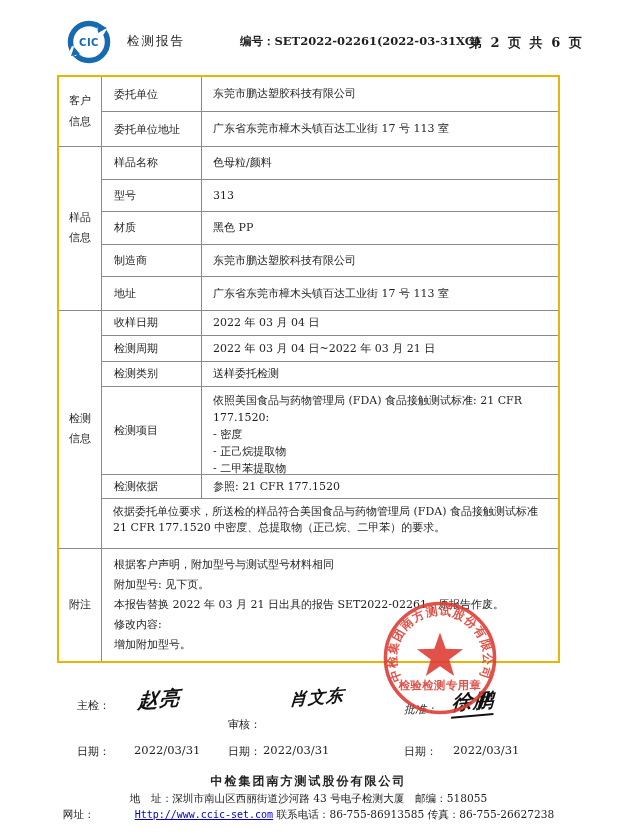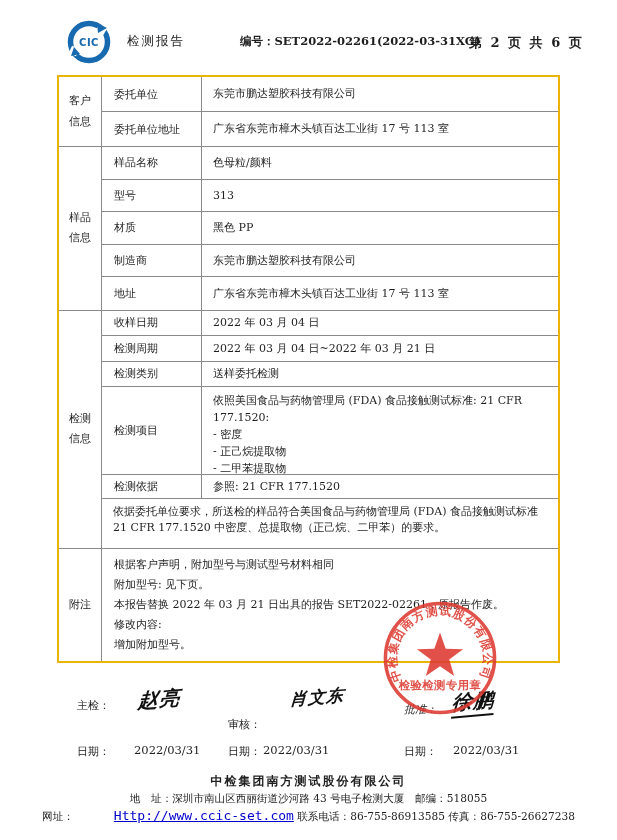--- a/index.html
+++ b/index.html
@@ -43,21 +43,21 @@
   .sig { position:absolute; font-size:20px; font-weight:bold; font-style:italic;
          transform:skewX(-8deg) rotate(-5deg); color:#111; letter-spacing:1px; white-space:nowrap; }
   .date-val { position:absolute; font-size:11.5px; }
   
   .stamp { position:absolute; left:381px; top:599px; width:118px; height:118px; opacity:0.88; pointer-events:none; }
   
   .ftr { position:absolute; left:0; width:617px; text-align:center; }
   .ftr-company { top:773px; font-weight:bold; font-size:12px; letter-spacing:2px; }
   .ftr-line { font-size:10.6px; }
   .f2 { top:792px; } .f3 { top:808px; }
-  .weblink { color:#0000cc; text-decoration:underline; font-family:"DejaVu Sans Mono","Liberation Mono",monospace; font-size:13px;padding-left:40px; }
+  .weblink { color:#0000cc; text-decoration:underline; font-family:"DejaVu Sans Mono","Liberation Mono",monospace; font-size:10px;padding-left:40px; }
 </style>
 </head>
 <body>
 
 <div class="page">
 
   <div class="hdr">
     <svg class="logo" viewBox="0 0 44 44">
       <circle cx="22" cy="22" r="18.5" fill="#ffffff" stroke="#1769b0" stroke-width="5.5"></circle>
       <rect x="30" y="6" width="9" height="7" fill="#ffffff" transform="rotate(30 34 9)"></rect>

